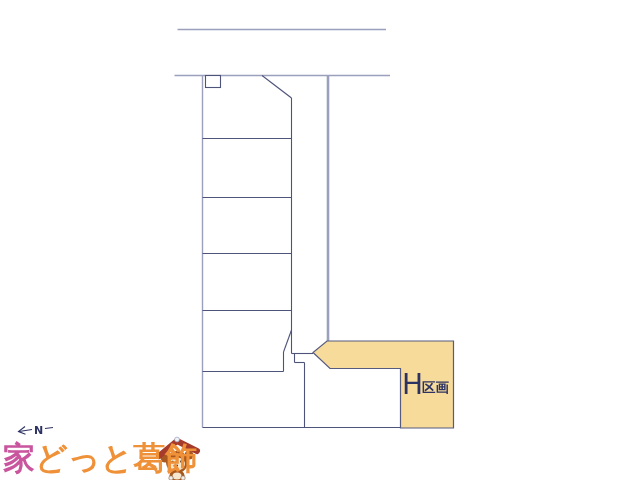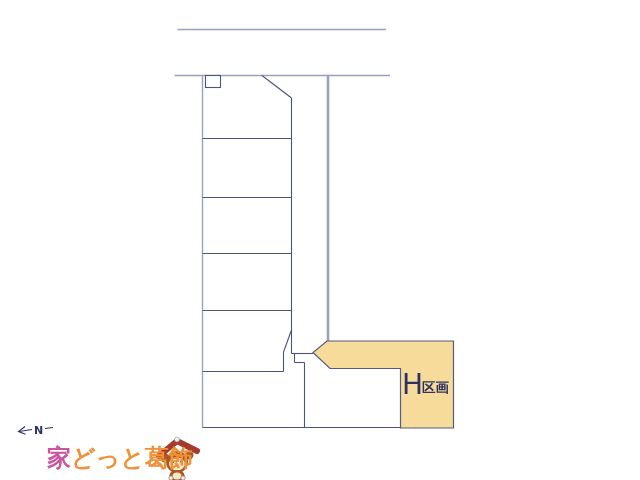--- a/index.html
+++ b/index.html
@@ -9,26 +9,25 @@
     background:#ffffff;
     overflow:hidden;
     font-family:"DejaVu Sans", sans-serif;
   }
   #plat{position:absolute;left:0;top:0;}
   #logo{
     position:absolute;
     left:3px;top:440px;
     font-family:"DejaVu Sans", sans-serif;
     font-weight:800;
-    font-size:24px;
+    font-size:32px;
     line-height:36px;
     letter-spacing:0px;
     white-space:nowrap;
     user-select:none;
-    margin-left:44px;
   }
   #logo .pink{color:#c9559e;}
   #logo .orange{color:#ef9138;}
   svg text{font-family:"DejaVu Sans", sans-serif;}
 </style>
 </head>
 <body>
 
 <div id="stage">
 

